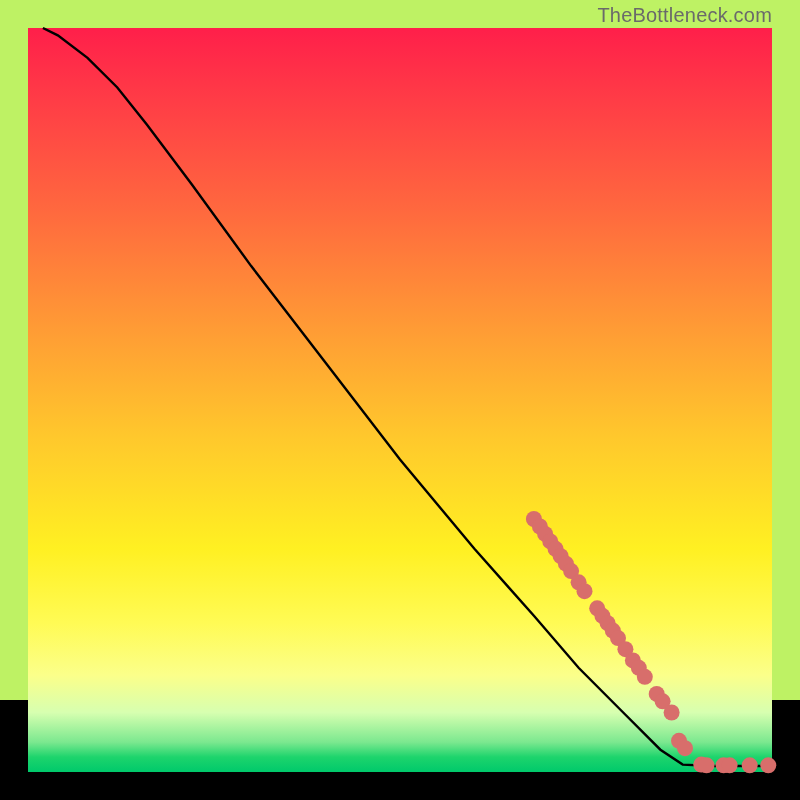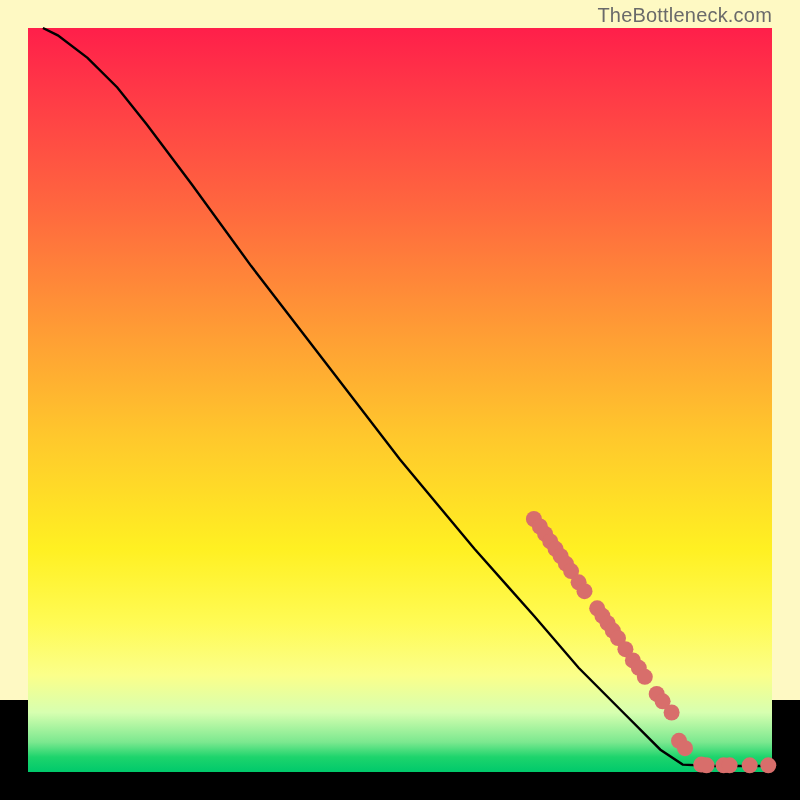--- a/index.html
+++ b/index.html
@@ -9,21 +9,21 @@
     height: 800px;
     background: #000;
     overflow: hidden;
   }
   .frame {
     position: absolute;
     left: 0;
     top: 0;
     width: 800px;
     height: 700px;
-    background: #fef9c3;
+    background: #bef264;
     text-decoration: underline;
   }
   .plot {
     position: absolute;
     left: 28px;
     top: 28px;
     width: 744px;
     height: 744px;
     
     background: linear-gradient(

